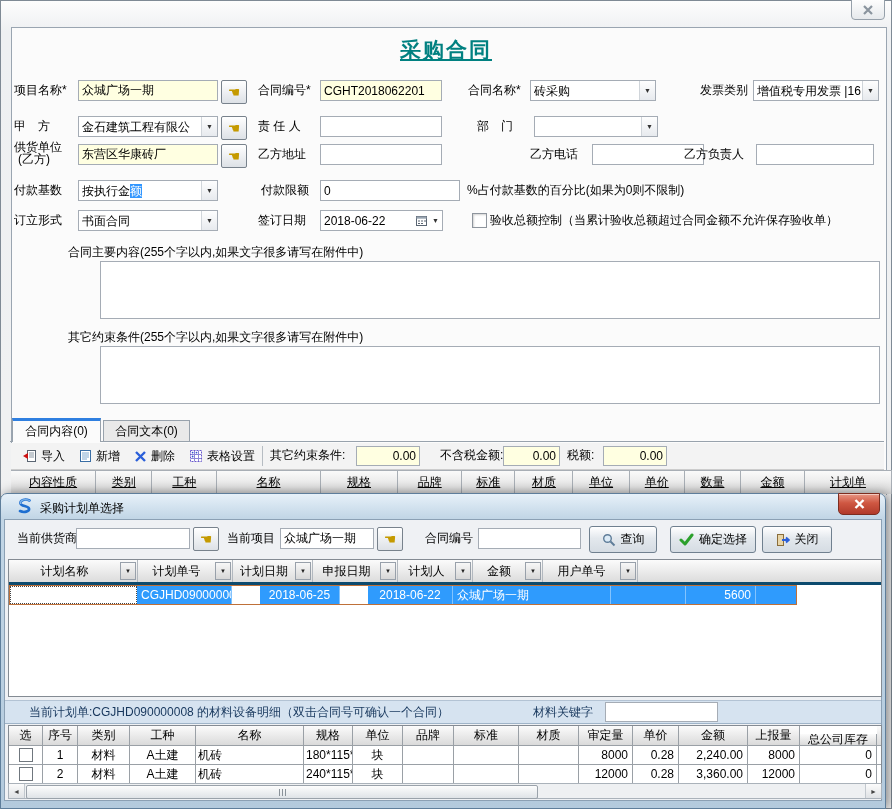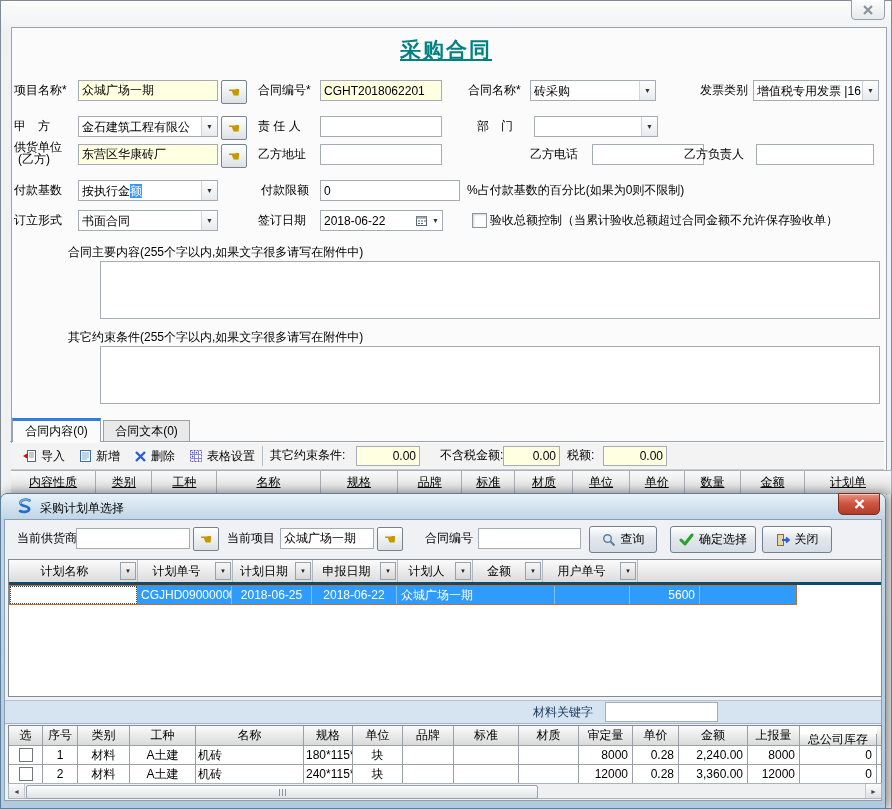--- a/index.html
+++ b/index.html
@@ -68,21 +68,21 @@
   .phc{box-sizing:border-box;border-right:1px solid #b2b8bf;background:linear-gradient(#fbfbfb,#dcdcdc);
     display:flex;align-items:center;height:100%;overflow:hidden;}
   .phc .cap{flex:1;text-align:center;white-space:nowrap;overflow:hidden;}
   .pfilter{width:14px;height:16px;margin-right:1px;border:1px solid #98a0aa;background:linear-gradient(#f7f7f7,#d7d7d7);
     display:flex;align-items:center;justify-content:center;font-size:6px;color:#222;flex:0 0 auto;}
   .prow{display:flex;height:20px;width:788px;border:1px solid #bf7038;box-sizing:border-box;}
   .pc{box-sizing:border-box;white-space:nowrap;overflow:hidden;display:flex;align-items:center;}
   .pc.focuscell{background:#fff;border:1px dotted #444;}
   .pc.sel{background:#2f9bfd;color:#fff;border-right:1px solid rgba(255,255,255,.4);}
   .pc.r{justify-content:flex-end;padding-right:4px;}
-  .pc.c{justify-content:center;}
+  .pc.c{justify-content:center;margin-left:28px;}
   .pc.l{padding-left:4px;}
   
   .strip{position:absolute;left:5px;top:700px;width:876px;height:24px;background:#d6e3f0;border-top:1px solid #b3c3d4;border-bottom:1px solid #9fb4c8;z-index:6;box-sizing:border-box;color:#16365c;}
   
   .dgrid{position:absolute;left:8px;top:725px;width:874px;height:58px;background:#fff;border:1px solid #848b93;border-bottom:none;z-index:6;box-sizing:border-box;overflow:hidden;}
   .drow{display:flex;height:19px;}
   .drow.dhead{height:20px;}
   .dc{box-sizing:border-box;border-right:1px solid #9aa0a6;border-bottom:1px solid #9aa0a6;display:flex;align-items:center;white-space:nowrap;overflow:hidden;padding:0 2px;}
   .dhead .dc{background:linear-gradient(#fbfbfb,#dadada);justify-content:center;font-weight:normal;}
   .dc.c{justify-content:center;}
@@ -379,20 +379,21 @@
     <div class="pc sel c" style="width:80px;">2018-06-25</div>
     <div class="pc sel c" style="width:85px;">2018-06-22</div>
     <div class="pc sel l" style="width:158px;">众城广场一期</div>
     <div class="pc sel" style="width:75px;"></div>
     <div class="pc sel r" style="width:70px;">5600</div>
     <div class="pc sel" style="flex:1;border-right:none;"></div>
   </div>
 </div>
 
 <div class="strip">
+  <span class="lbl" style="left:24px;top:5px;color:#16365c;">当前计划单:CGJHD090000008 的材料设备明细（双击合同号可确认一个合同）</span>
   <span class="lbl" style="left:528px;top:5px;color:#16365c;">材料关键字</span>
   <input class="box" style="left: 600px; top: 1px; width: 113px; height: 20px; position: absolute;">
 </div>
 
 <div class="dgrid">
   <div class="drow dhead">
     <div class="dc" style="width:34px;">选</div>
     <div class="dc" style="width:35px;">序号</div>
     <div class="dc" style="width:52px;">类别</div>
     <div class="dc" style="width:66px;">工种</div>

